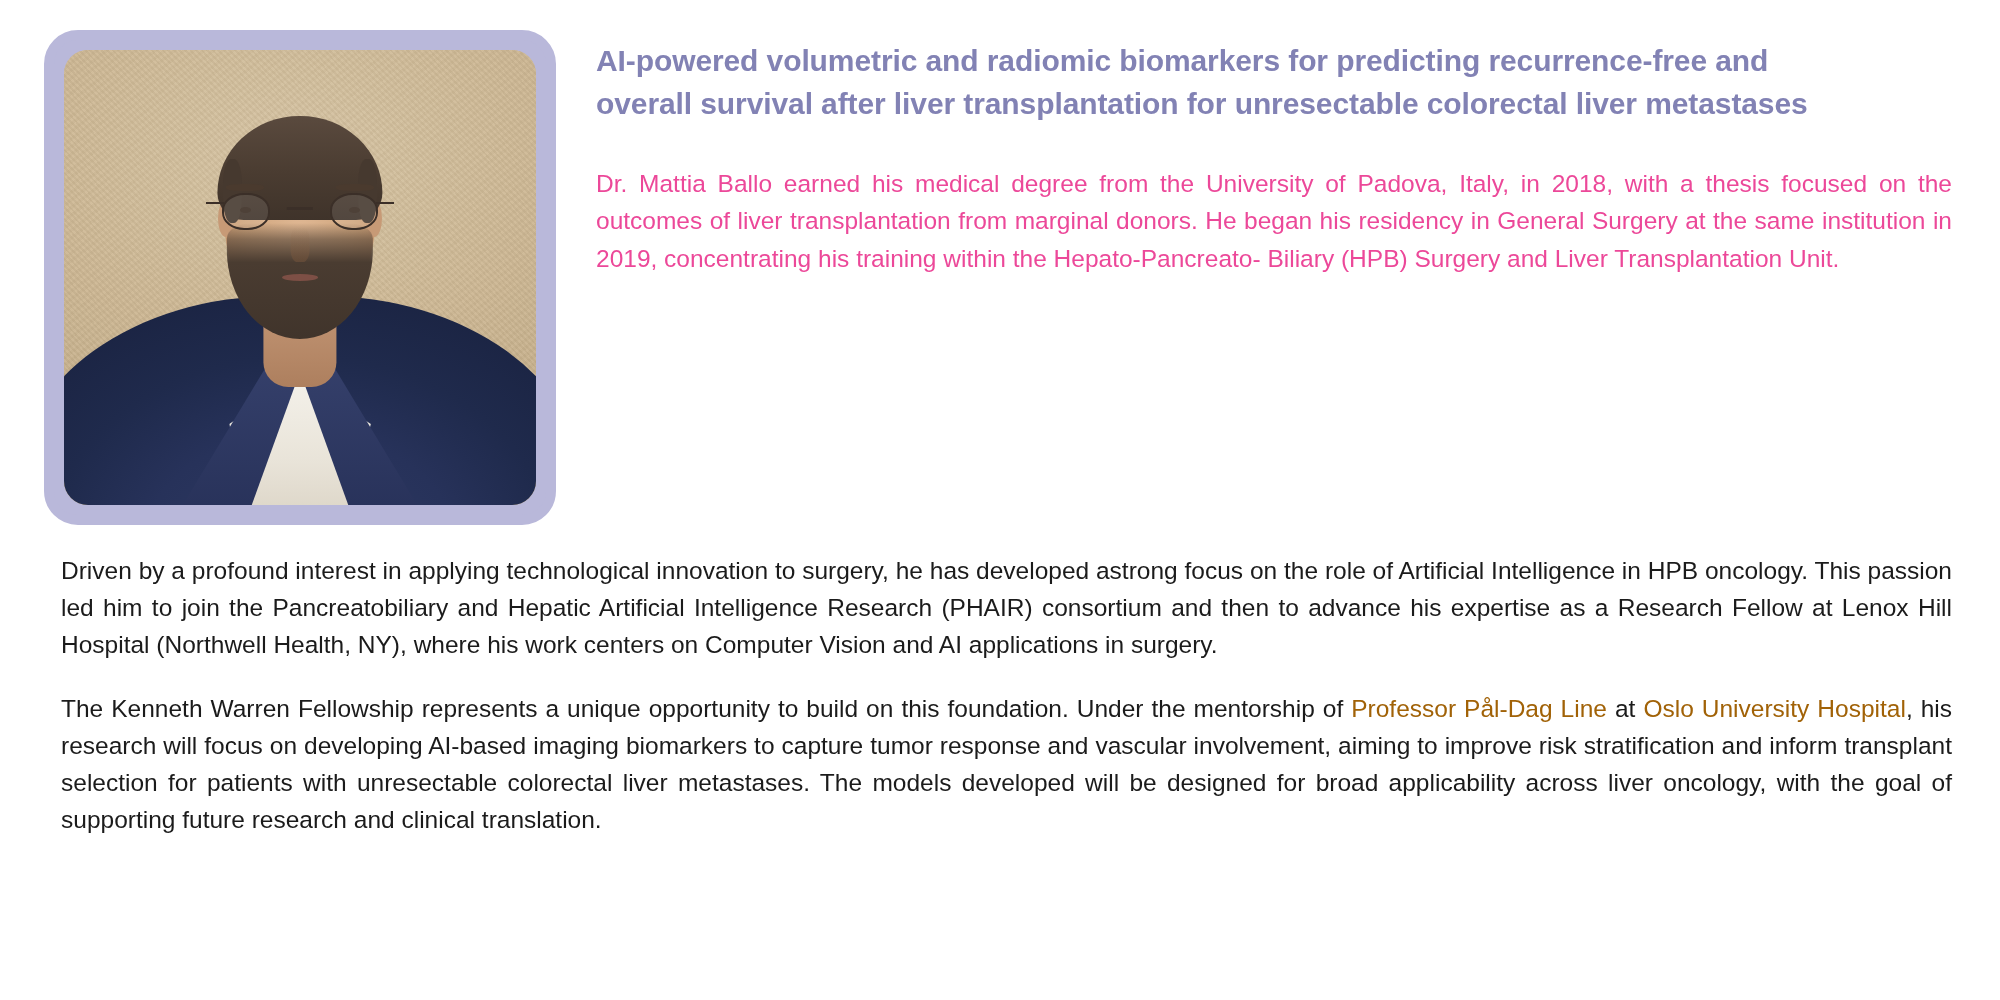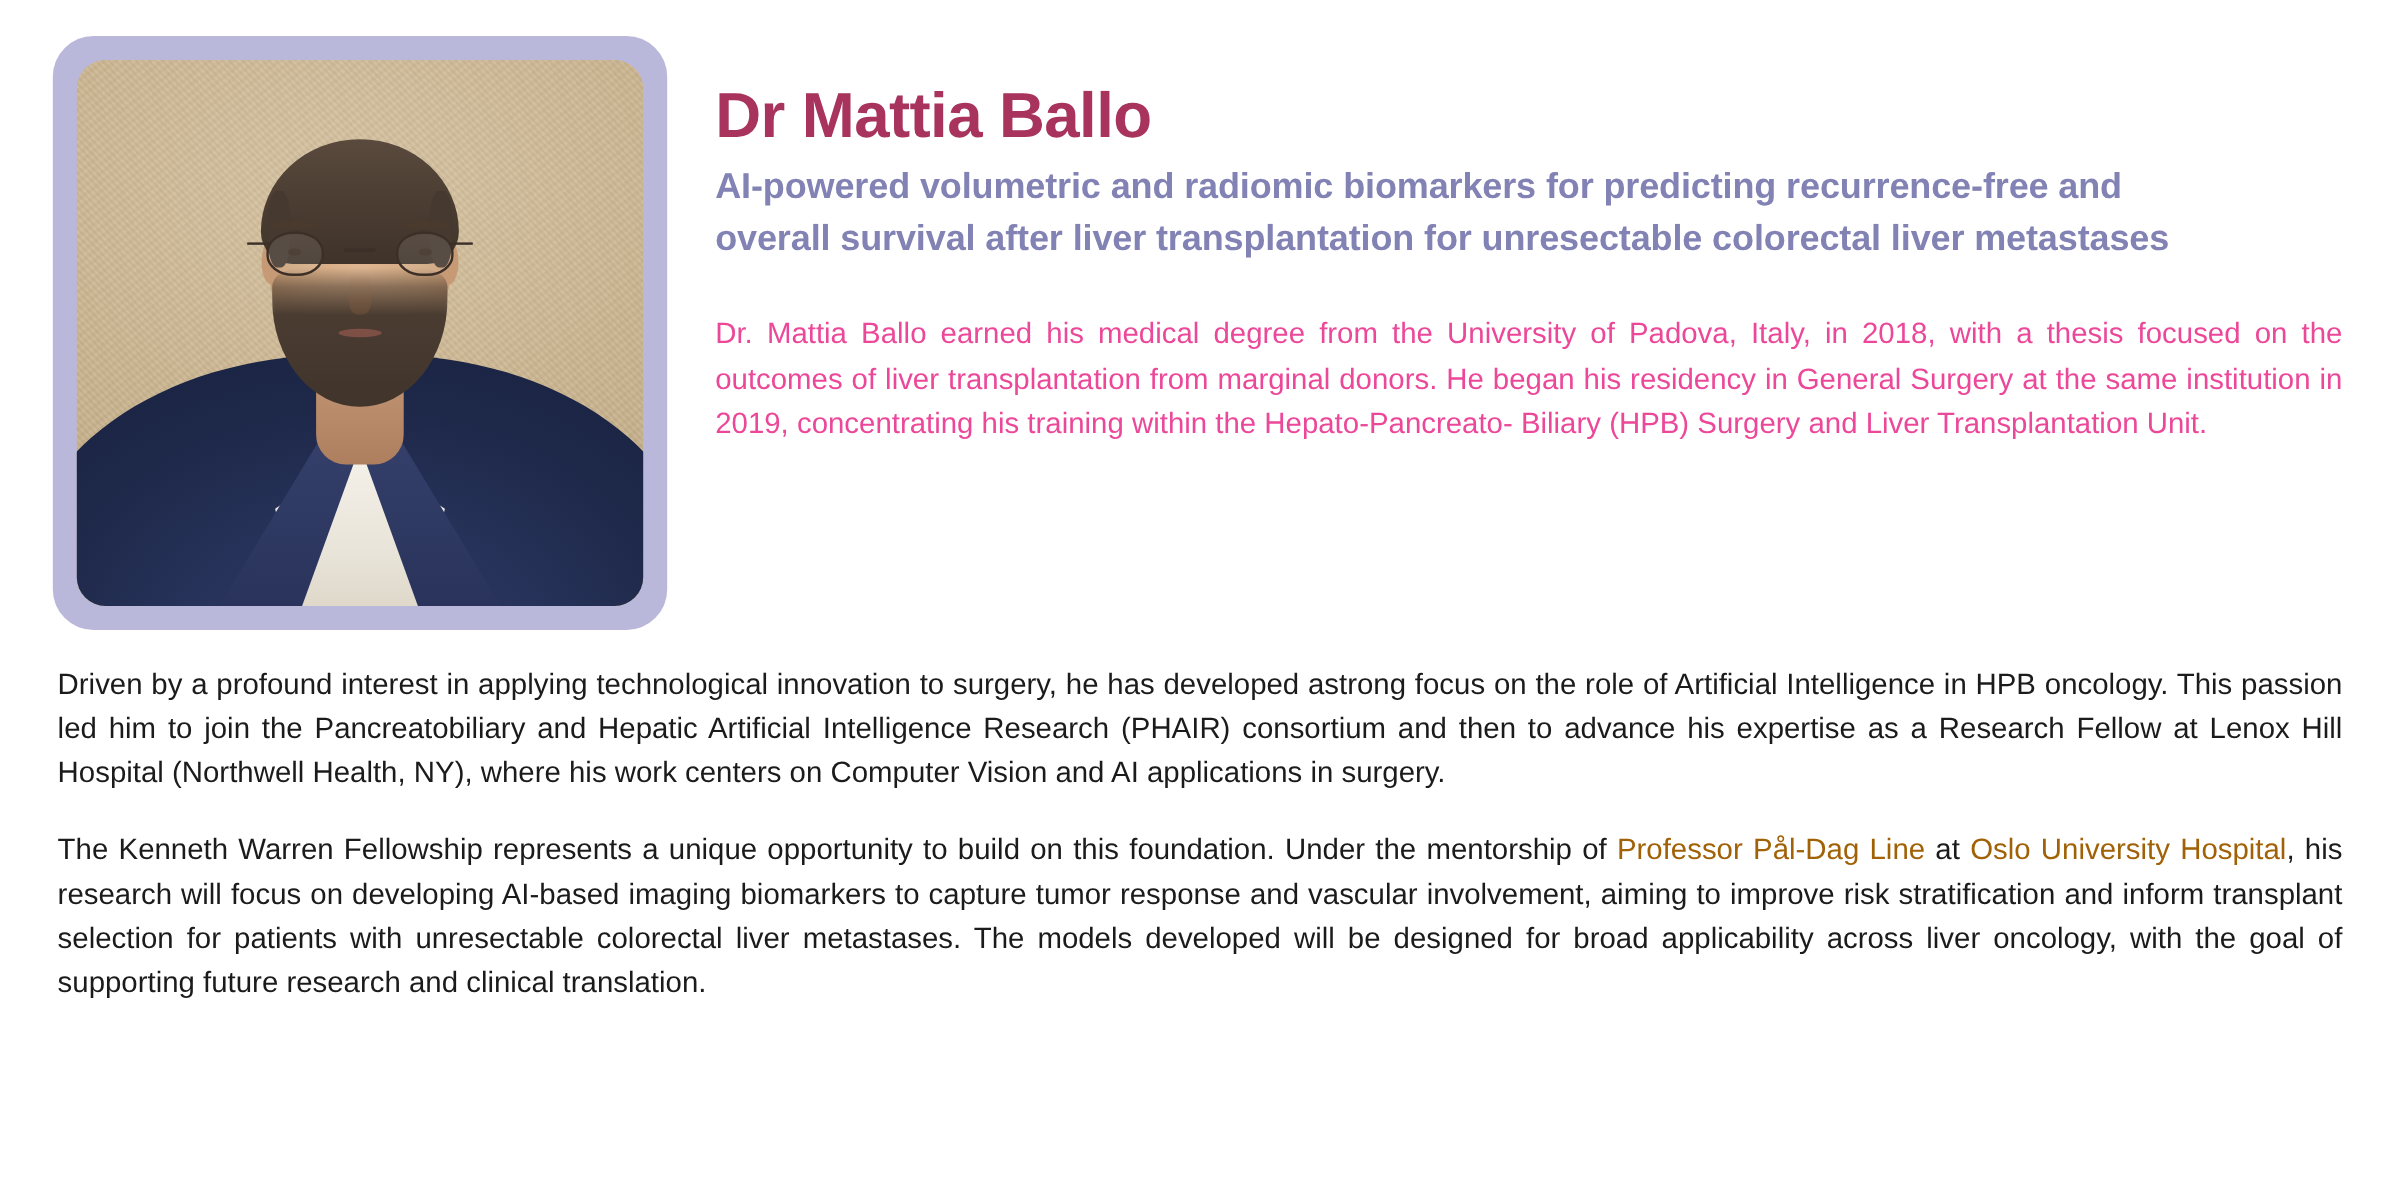--- a/index.html
+++ b/index.html
@@ -263,21 +263,21 @@
   }
 
   
   #full-width {
     position: absolute;
     left: 48px;
     top: 552px;
     width: 1904px;
   }
   .para {
-    margin: 0 0 26px 0;
+    margin: 0 0 26px 13px;
     font-size: 24.5px;
     color: #1b1b1b;
     line-height: 1.52;
     text-align: justify;
     text-justify: inter-word;
   }
   .para:last-child { margin-bottom: 0; }
   .strong-name {
     font-weight: normal;
     color: #a16207;
@@ -311,21 +311,20 @@
       <div class="mouth"></div>
       <div class="glasses-l"></div>
       <div class="glasses-r"></div>
       <div class="glasses-bridge"></div>
       <div class="temple-l"></div>
       <div class="temple-r"></div>
     </div>
   </div>
 
   <div id="right-col">
-    <h1 id="person-name">Dr Mattia Ballo</h1>
     <h2 id="project-title">AI-powered volumetric and radiomic biomarkers for predicting recurrence-free and overall survival after liver transplantation for unresectable colorectal liver metastases</h2>
     <p id="bio-intro">Dr. Mattia Ballo earned his medical degree from the University of Padova, Italy, in 2018, with a thesis focused on the outcomes of liver transplantation from marginal donors. He began his residency in General Surgery at the same institution in 2019, concentrating his training within the Hepato-Pancreato- Biliary (HPB) Surgery and Liver Transplantation Unit.</p>
   </div>
 
   <div id="full-width">
     <p class="para">Driven by a profound interest in applying technological innovation to surgery, he has developed astrong focus on the role of Artificial Intelligence in HPB oncology. This passion led him to join the Pancreatobiliary and Hepatic Artificial Intelligence Research (PHAIR) consortium and then to advance his expertise as a Research Fellow at Lenox Hill Hospital (Northwell Health, NY), where his work centers on Computer Vision and AI applications in surgery.</p>
 
     <p class="para"><span>The Kenneth Warren Fellowship represents a unique opportunity to build on this foundation. Under the mentorship of </span><span class="strong-name">Professor Pål-Dag Line</span><span> at </span><span class="strong-name">Oslo University Hospital</span><span>, his research will focus on developing AI-based imaging biomarkers to capture tumor response and vascular involvement, aiming to improve risk stratification and inform transplant selection for patients with unresectable colorectal liver metastases. The models developed will be designed for broad applicability across liver oncology, with the goal of supporting future research and clinical translation.</span></p>
   </div>
 

